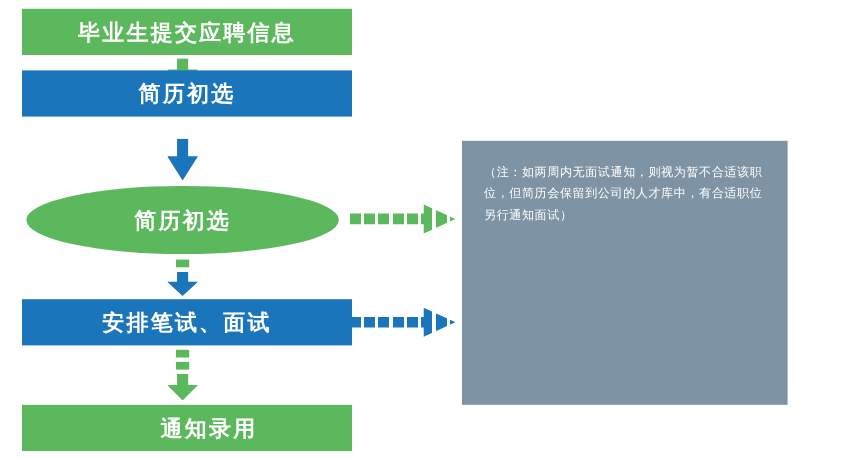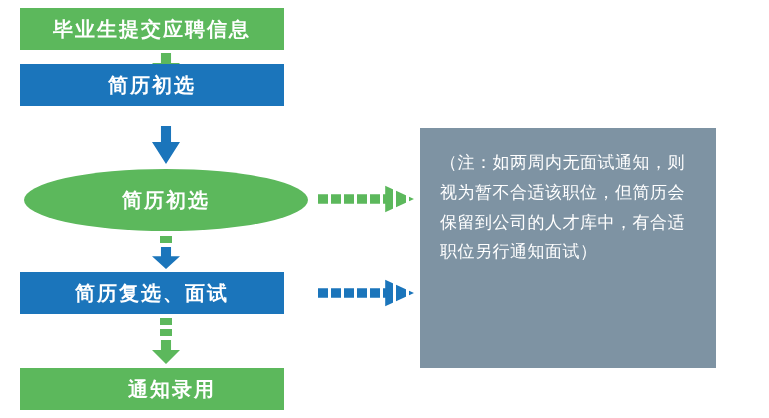--- a/index.html
+++ b/index.html
@@ -9,21 +9,21 @@
   }
   .canvas{
     position:relative;
     width:769px;height:418px;
     background:#ffffff;
     overflow:hidden;
   }
 
   
   .step{
-    position:absolute;left:20px;width:264px;
+    position:absolute;left:20px;width:300px;
     display:flex;align-items:center;justify-content:center;
     color:#ffffff;font-weight:bold;font-size:20px;letter-spacing:2px;
     box-sizing:border-box;
   }
   .rect{height:42px;}
   .green-bg{background:var(--green);}
   .blue-bg{background:var(--blue);}
   .s1{top:8px;}
   .s2{top:64px;}
   .s4{top:272px;}
@@ -68,21 +68,21 @@
   .panel-top{
     display:flex;align-items:center;gap:16px;
     padding:26px 12px 0 28px;
   }
   .panel-icon{flex:0 0 auto;}
   .panel-title{
     font-size:21px;font-weight:bold;letter-spacing:1px;white-space:nowrap;
   }
   .panel-note{
     padding:20px 20px 0 20px;
-    font-size:17px;line-height:1.75;letter-spacing:0.5px;
+    font-size:11px;line-height:1.75;letter-spacing:0.5px;
     text-align:left;
   }
 </style>
 </head>
 <body>
 
 <div class="canvas">
 
   <div class="step rect green-bg s1">毕业生提交应聘信息</div>
 
@@ -96,21 +96,21 @@
     <i class="arr blue"></i>
   </div>
 
   <div class="step ellipse green-bg">简历初选</div>
 
   <div class="conn c3">
     <i class="bar green"></i>
     <i class="arr blue"></i>
   </div>
 
-  <div class="step rect blue-bg s4">简历复选、面试</div>
+  <div class="step rect blue-bg s4">安排笔试、面试</div>
 
   <div class="conn c4">
     <i class="bar green"></i>
     <i class="bar green"></i>
     <i class="arr green"></i>
   </div>
 
   <div class="step rect green-bg s5">通知录用</div>
 
   <div class="harrow green h1"></div>

